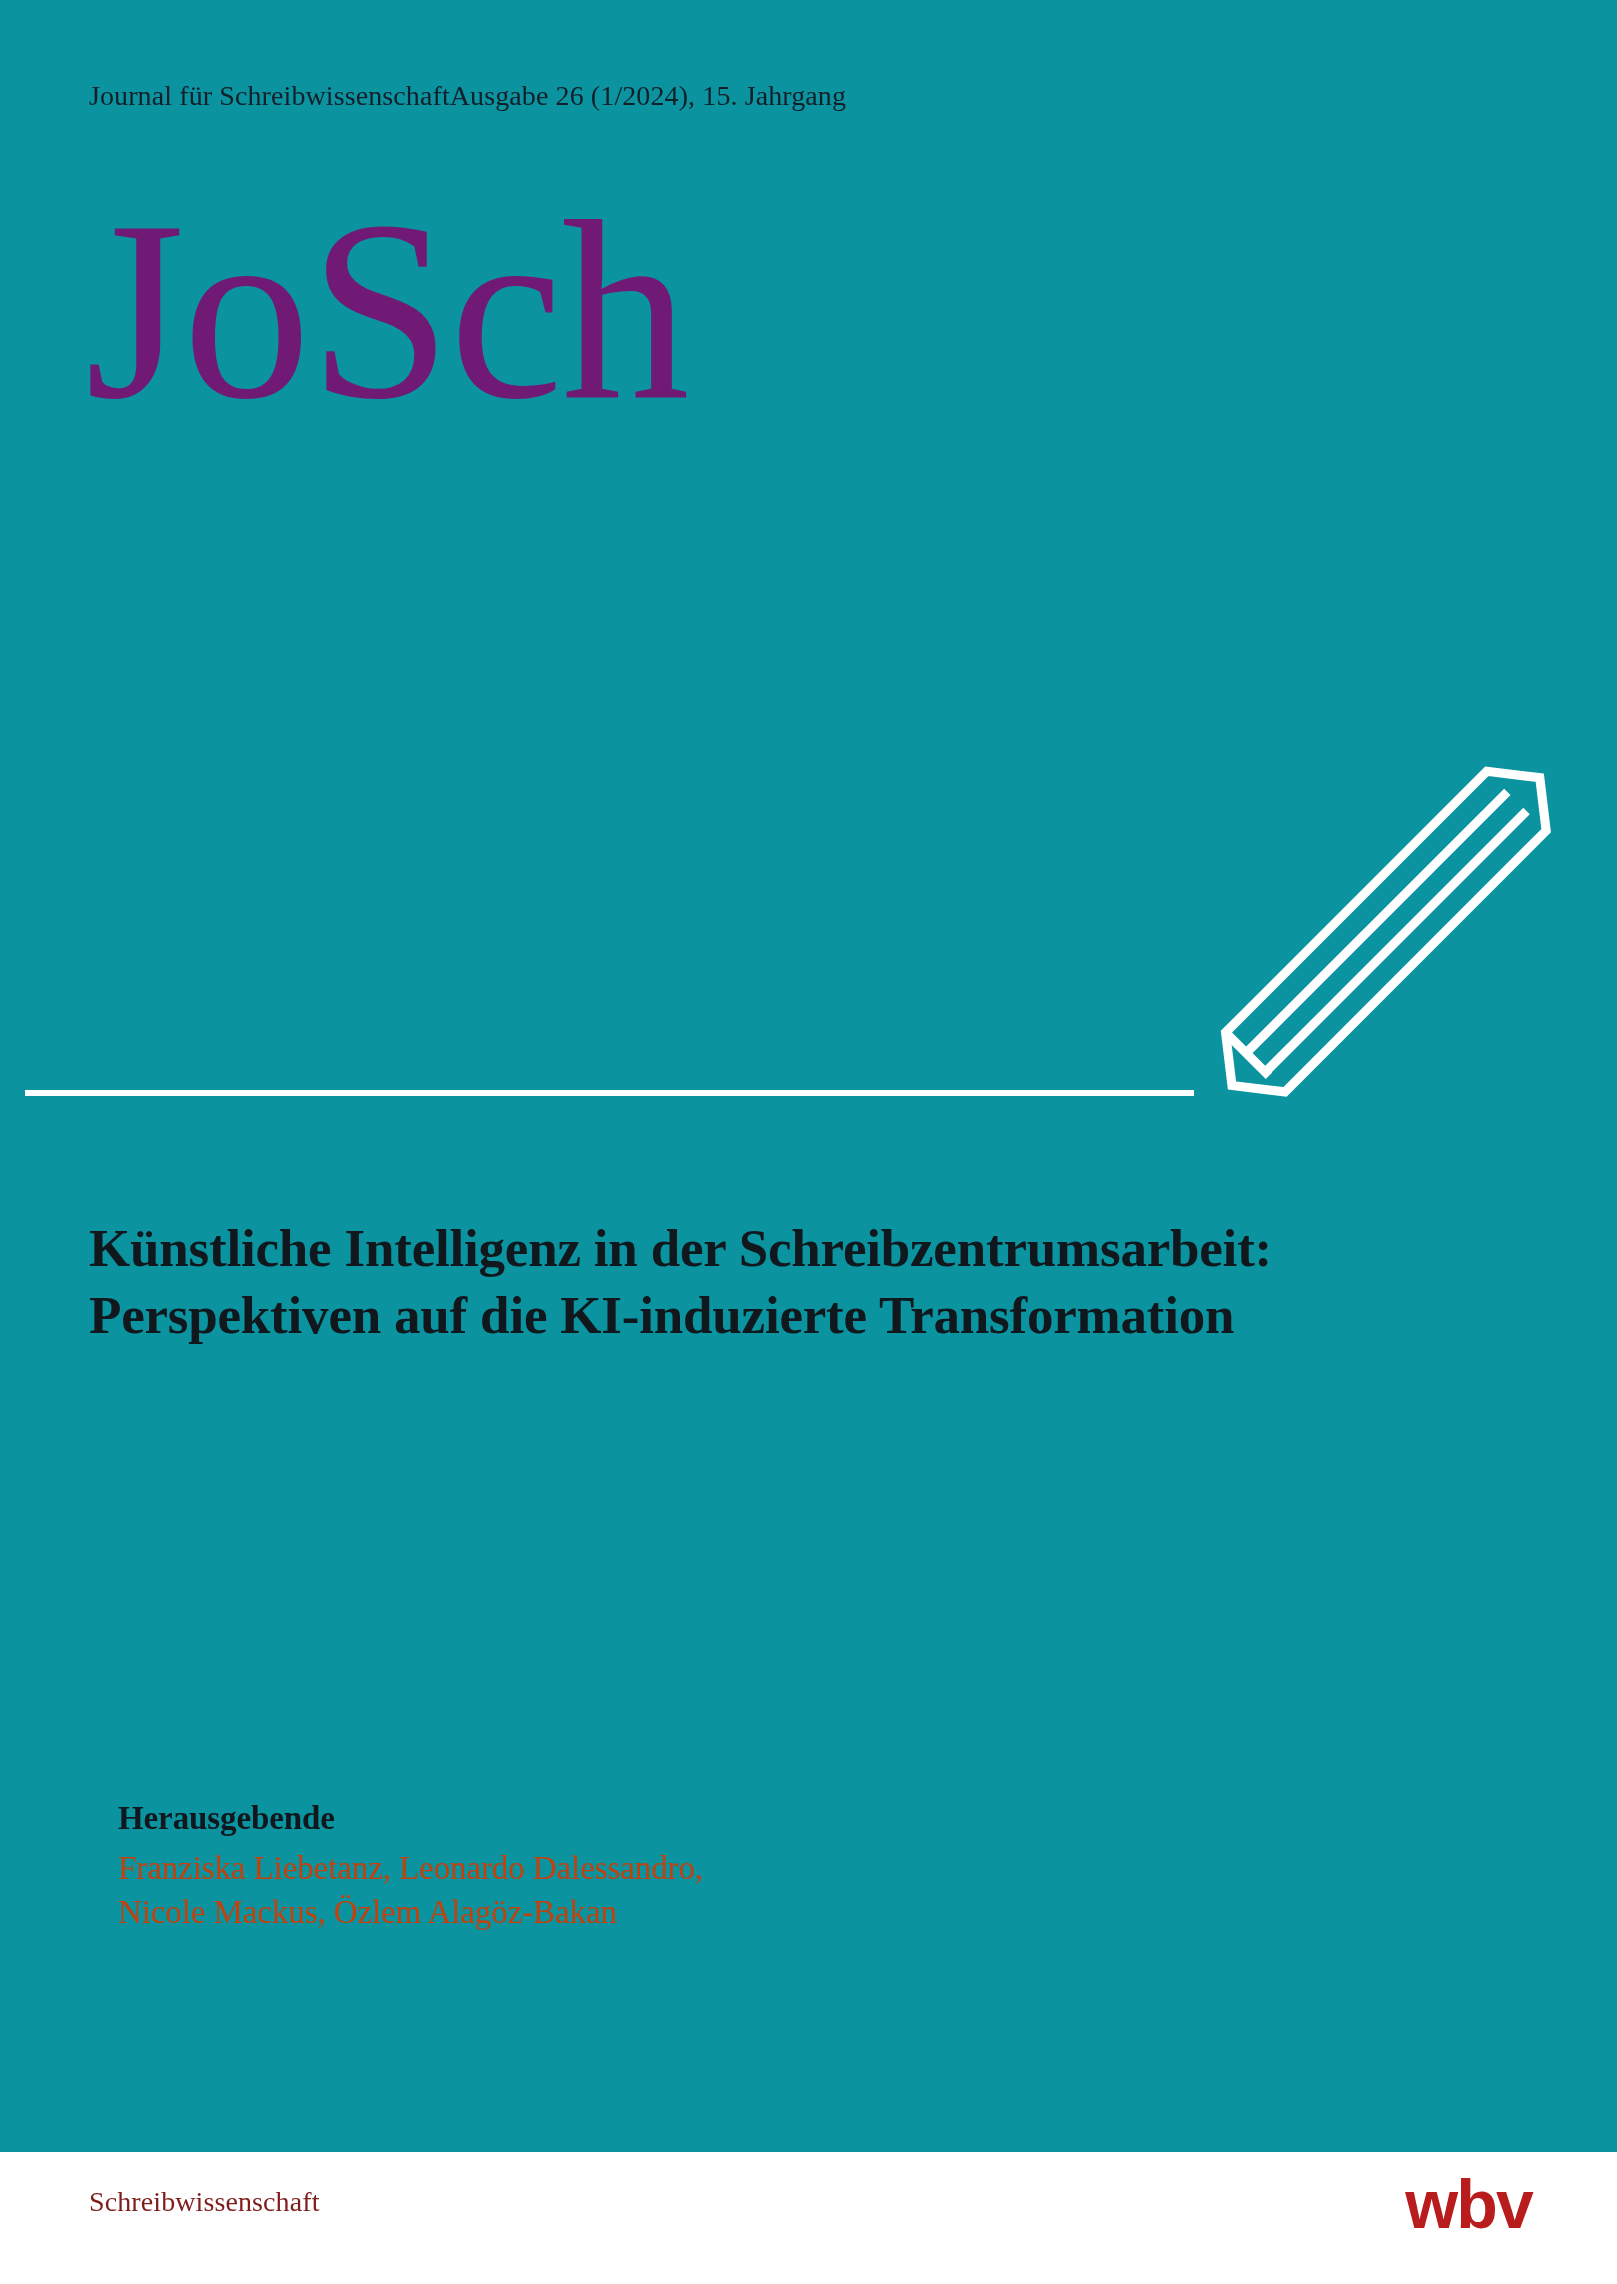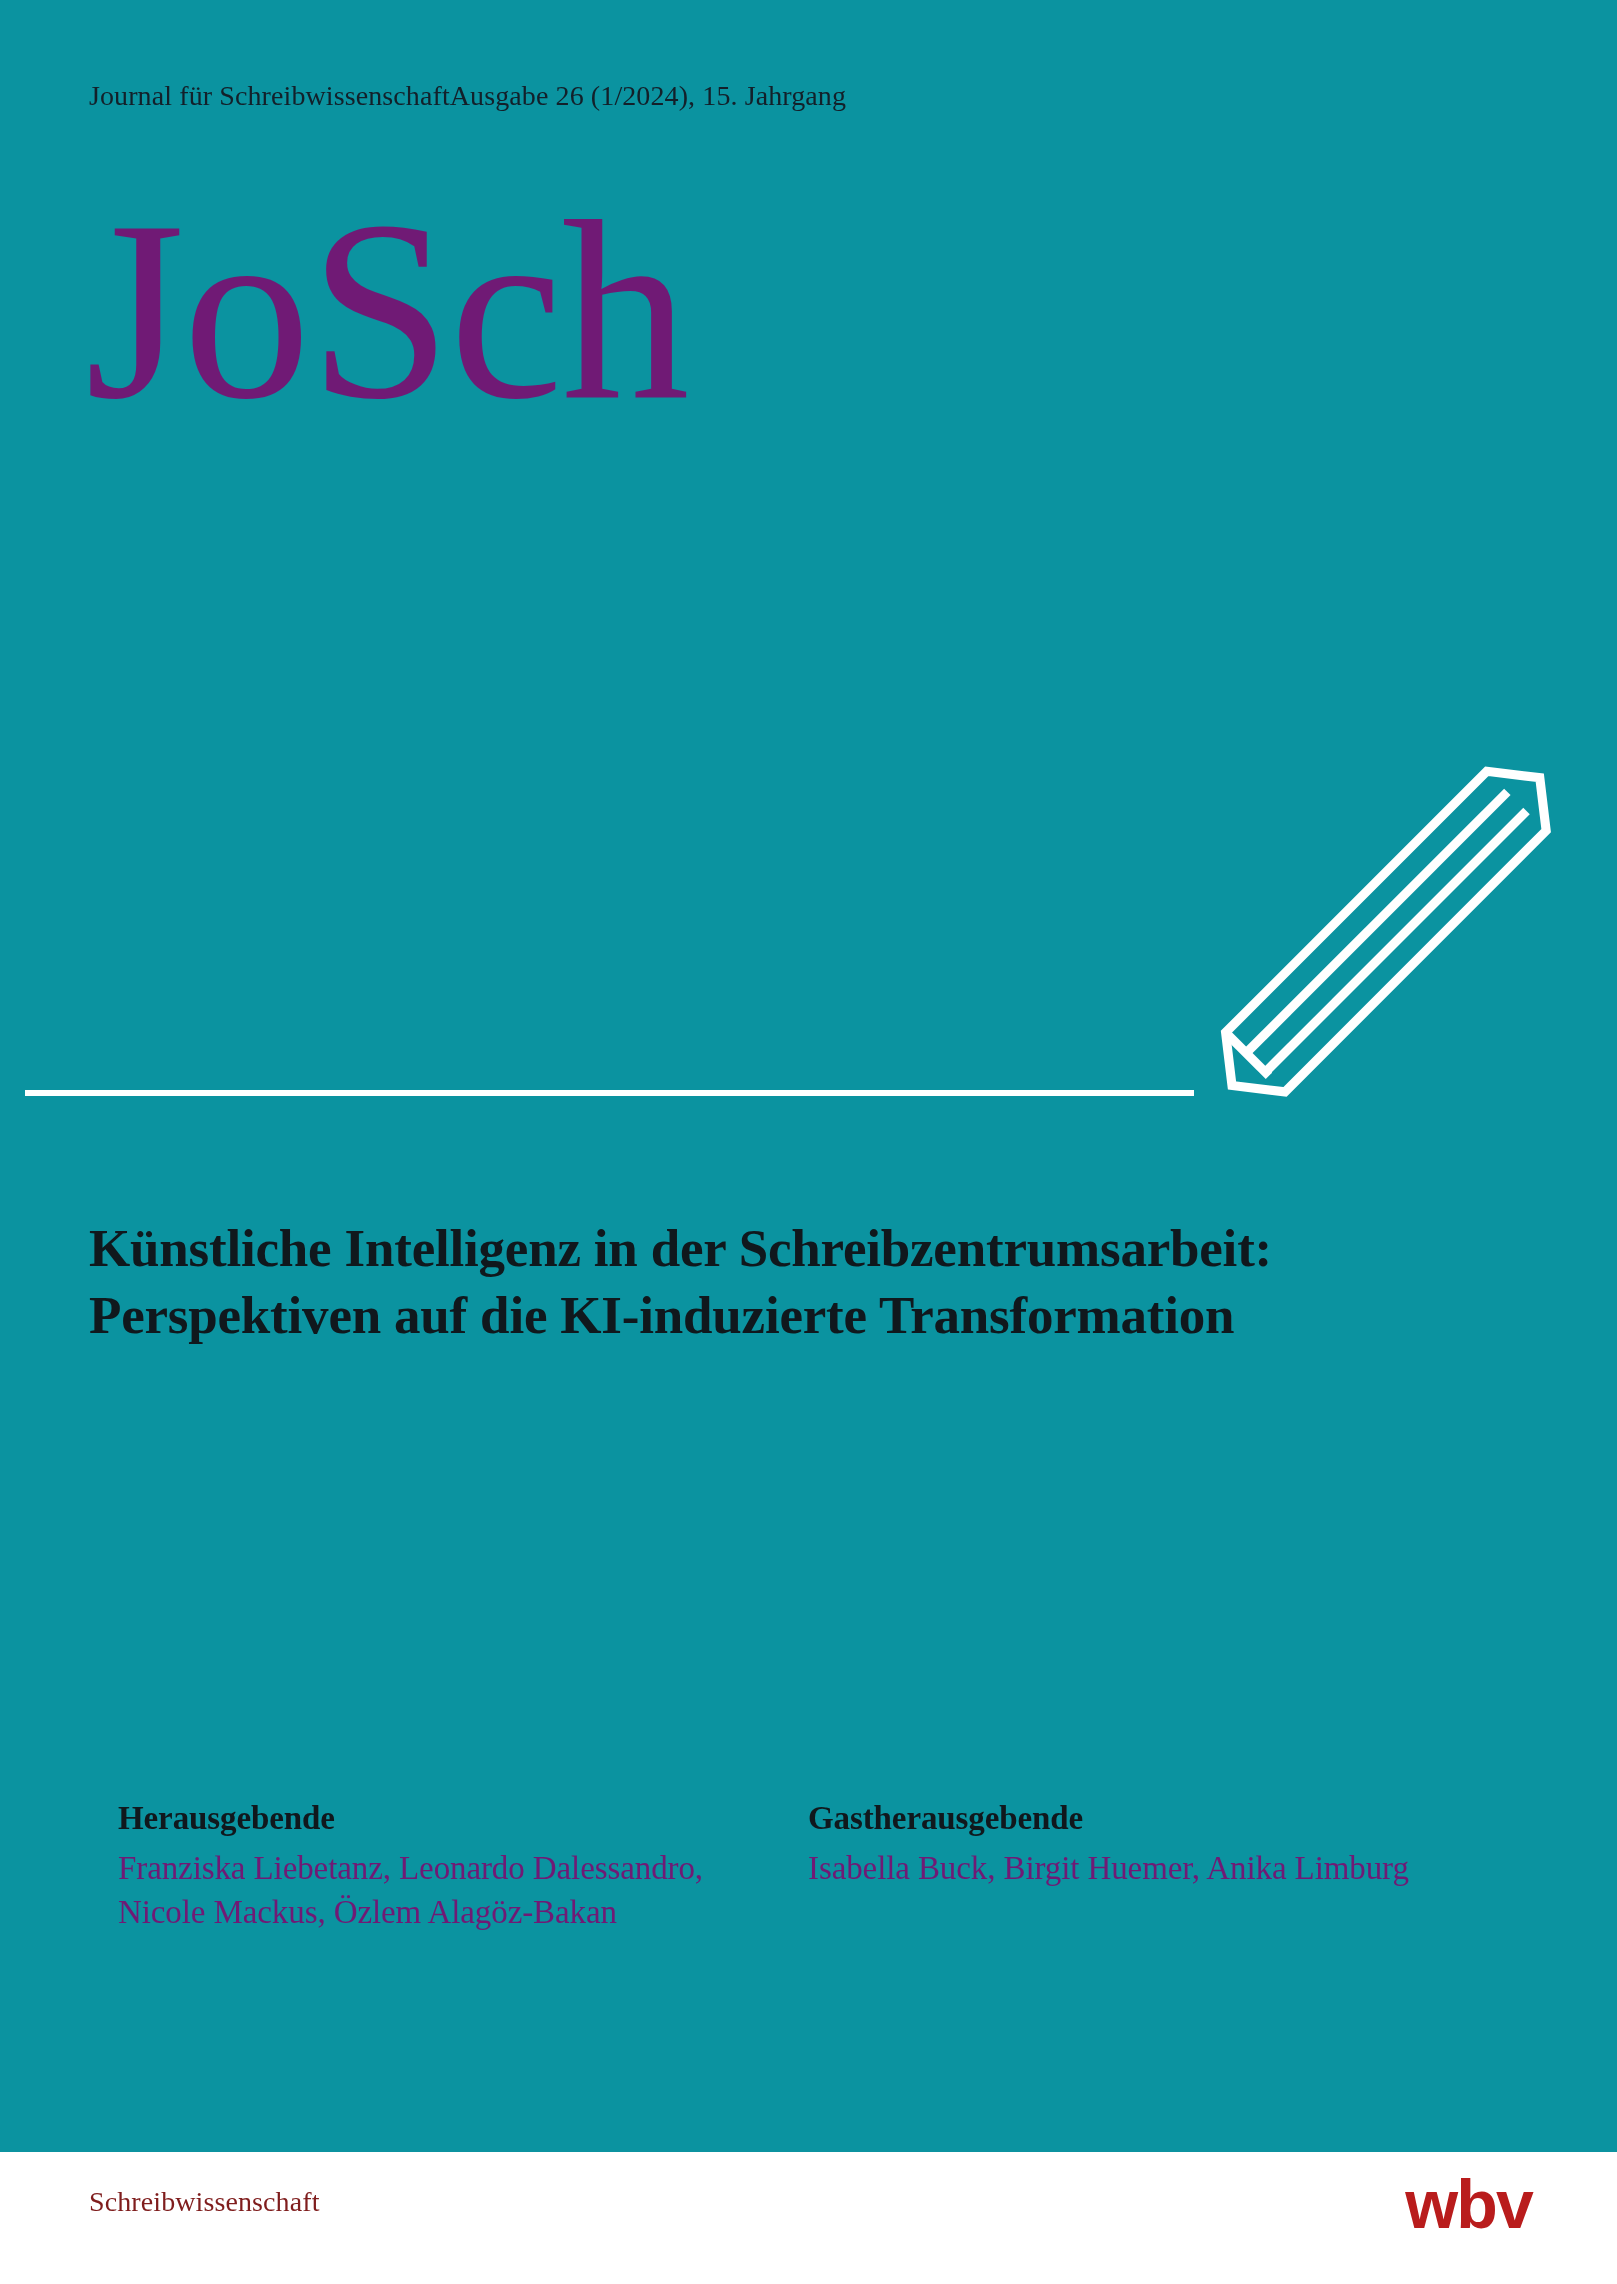--- a/index.html
+++ b/index.html
@@ -115,21 +115,21 @@
     font-size: 33px;
     font-weight: bold;
     color: #10181d;
     margin-bottom: 10px;
     letter-spacing: -0.1px;
   }
   .editor-names {
     font-family: "Liberation Serif", serif;
     font-size: 33px;
     line-height: 1.32;
-    color: #701a75;
+    color: #c2410c;
     letter-spacing: -0.1px;
   }
 
   
   .footer-left {
     position: absolute;
     left: 89px;
     top: 2186px;
     font-family: "Liberation Serif", serif;
     font-size: 28px;
@@ -178,23 +178,19 @@
 
   <div class="rule"></div>
 
   <div class="title">Künstliche Intelligenz in der Schreibzentrums­arbeit: Perspektiven auf die KI-induzierte Transformation</div>
 
   <div class="editors">
     <div class="editor-col">
       <div class="editor-heading">Herausgebende</div>
       <div class="editor-names">Franziska Liebetanz, Leonardo Dalessandro, Nicole Mackus, Özlem Alagöz-Bakan</div>
     </div>
-    <div class="editor-col">
-      <div class="editor-heading">Gastherausgebende</div>
-      <div class="editor-names">Isabella Buck, Birgit Huemer, Anika Limburg</div>
-    </div>
   </div>
 
   <div class="footer-left">Schreibwissenschaft</div>
   <div class="footer-right">wbv</div>
 
 </div>
 
 
 </body></html>

